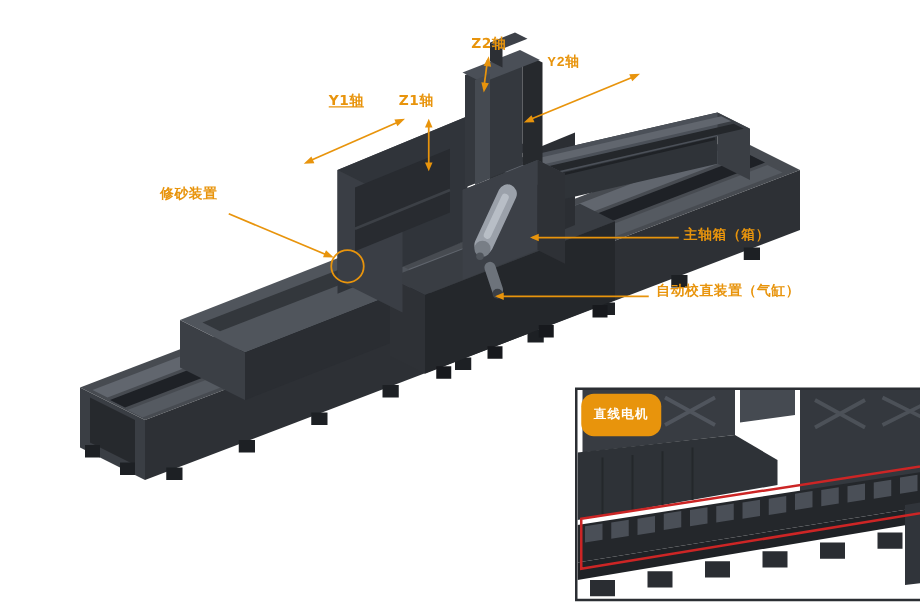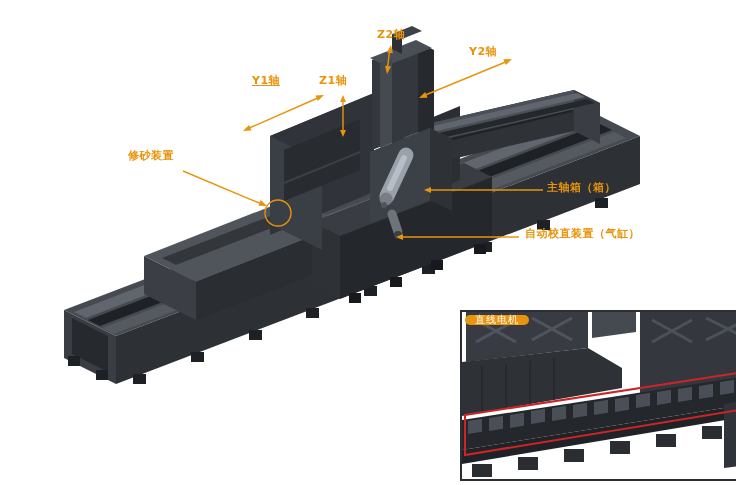--- a/index.html
+++ b/index.html
@@ -7,35 +7,35 @@
     width:736px;height:485px;position:relative;overflow:hidden;
     background:#ffffff;
     font-family:"DejaVu Sans","Liberation Sans",sans-serif;
   }
   #stage{position:absolute;left:0;top:0;width:736px;height:485px;margin-left:40px;}
   .lbl{
     position:absolute;color:#E8940C;font-size:11px;font-weight:700;
     white-space:nowrap;letter-spacing:.5px;line-height:1;
   }
   .lbl-z2{left:337px;top:29px;}
-  .lbl-y2{left:429px;top:46px;}
-  .lbl-y1{left:212px;top:75px;text-decoration:underline;}
+  .lbl-y2{left:398px;top:46px;font-family:Liberation Mono, monospace;}
+  .lbl-y1{left:223px;top:75px;text-decoration:underline;}
   .lbl-z1{left:279px;top:75px;}
   .lbl-dresser{left:88px;top:150px;font-family:Liberation Serif, serif;}
   .lbl-spindle{left:507px;top:182px;text-align:center;}
   .lbl-straight{left:485px;top:228px;font-family:Liberation Serif, serif;}
   .inset{
     position:absolute;left:420px;top:310px;width:315px;height:171px;
     border:2px solid #2b2e33;background:#ffffff;box-sizing:border-box;
   }
   .inset svg{display:block;}
   .badge{
     position:absolute;left:3px;top:3px;
-    background:#E8940C;color:#ffffff;font-size:10px;font-weight:400;
-    padding:0 10px;border-radius:10px;line-height:1;letter-spacing:1px;
+    background:#E8940C;color:#ffffff;font-size:10px;font-weight:700;
+    padding:12px 10px;border-radius:10px;line-height:1;letter-spacing:1px;
   }
 </style>
 </head>
 <body>
 
 <div id="stage">
 
   <svg width="736" height="485" viewBox="0 0 736 485">
 
     <g>

